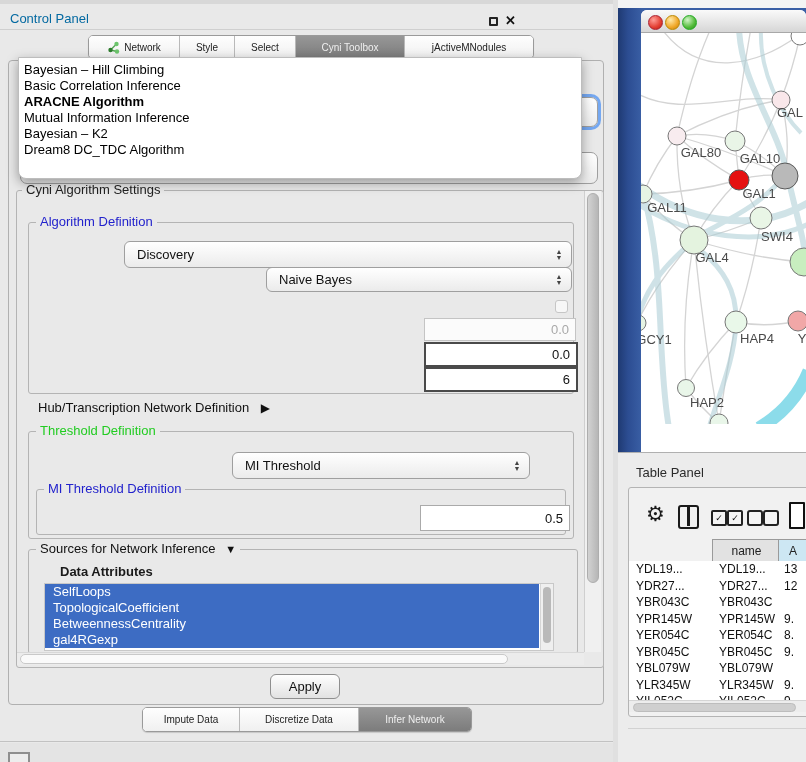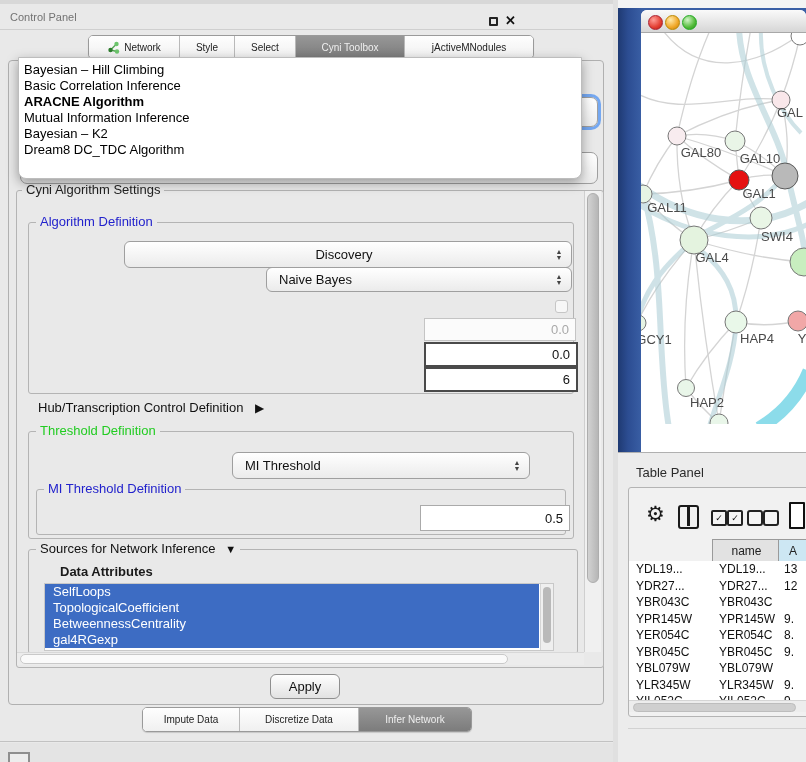--- a/index.html
+++ b/index.html
@@ -47,21 +47,21 @@
 </style>
 </head>
 <body>
 
 <div id="root">
 
   <div class="a" style="left:0;top:0;width:613px;height:742px;background:#e9e9e9;border-bottom:1px solid #c2c2c2;">
     <div class="a" style="left:0;top:0;width:613px;height:4px;background:#d8d8d8;"></div>
 
     <div class="a" style="left:0;top:4px;width:613px;height:26px;border-bottom:1px solid #cfcfcf;">
-      <span class="a" style="left:10px;top:7px;font-size:11px;color:#737373;">Control Panel</span>
+      <span class="a" style="left:10px;top:7px;font-size:13px;color:#0369a1;">Control Panel</span>
       <span class="a" style="left:489px;top:13px;width:9px;height:9px;border:2px solid #222;border-radius:1px;"></span>
       <span class="a" style="left:505px;top:9px;font-size:13px;font-weight:bold;color:#111;">✕</span>
     </div>
 
     <div class="tabbar" style="left:88px;top:35px;height:22px;">
       <div class="seg" style="width:90px;">
         <svg width="13" height="13" viewBox="0 0 13 13">
           <line x1="3.5" y1="9" x2="9.5" y2="3" stroke="#57a657" stroke-width="1.4"></line>
           <line x1="3.5" y1="9" x2="10" y2="10.5" stroke="#57a657" stroke-width="1.4"></line>
           <circle cx="3.5" cy="9" r="2.2" fill="#2e7d2e"></circle>
@@ -102,21 +102,21 @@
       <div class="dd-item">Dream8 DC_TDC Algorithm</div>
     </div>
 
     <div class="box" style="left:16px;top:190px;width:586px;height:476px;background:#e9e9e9;"></div>
     <span class="legend" style="left:22px;top:183px;color:#222;">Cyni Algorithm Settings</span>
 
     <div class="box" style="left:28px;top:222px;width:544px;height:170px;"></div>
     <span class="legend" style="left:36px;top:215px;color:#2222cc;">Algorithm Definition</span>
 
     <span class="lbl" style="left:40px;top:246px;">Aracne Mode:</span>
-    <div class="combo" style="left:124px;top:241px;width:446px;height:25px;text-align:center;">
+    <div class="combo" style="left:124px;top:241px;width:446px;height:25px;">
       <span class="val">Discovery</span>
       <span class="arrows">
         <span>▲</span>
           <span>▼</span>
       </span>
     </div>
 
     <span class="lbl" style="left:40px;top:271px;">Mutual Information Algorithm Type:</span>
     <div class="combo" style="left:266px;top:267px;width:304px;height:23px;">
       <span class="val">Naive Bayes</span>
@@ -138,21 +138,21 @@
     <div class="field dark" style="left:424px;top:342px;width:144px;height:21px;">
         <span>0.0</span>
       </div>
 
     <span class="lbl" style="left:40px;top:370px;">Mutual Information Steps:</span>
     <div class="field dark" style="left:424px;top:367px;width:144px;height:21px;">
         <span>6</span>
       </div>
 
     <span class="a" style="left:38px;top:400px;font-size:13px;color:#111;z-index:2;">
-      <span>Hub/Transcription Control Definition</span>
+      <span>Hub/Transcription Network Definition</span>
       <span style="font-size:12px;margin-left:8px;">▶</span>
     </span>
 
     <div class="box" style="left:28px;top:431px;width:544px;height:106px;"></div>
     <span class="legend" style="left:36px;top:424px;color:#22cc22;">Threshold Definition</span>
 
     <span class="lbl" style="left:86px;top:458px;">Which threshold to use:</span>
     <div class="combo" style="left:232px;top:452px;width:296px;height:25px;">
       <span class="val">MI Threshold</span>
       <span class="arrows">

